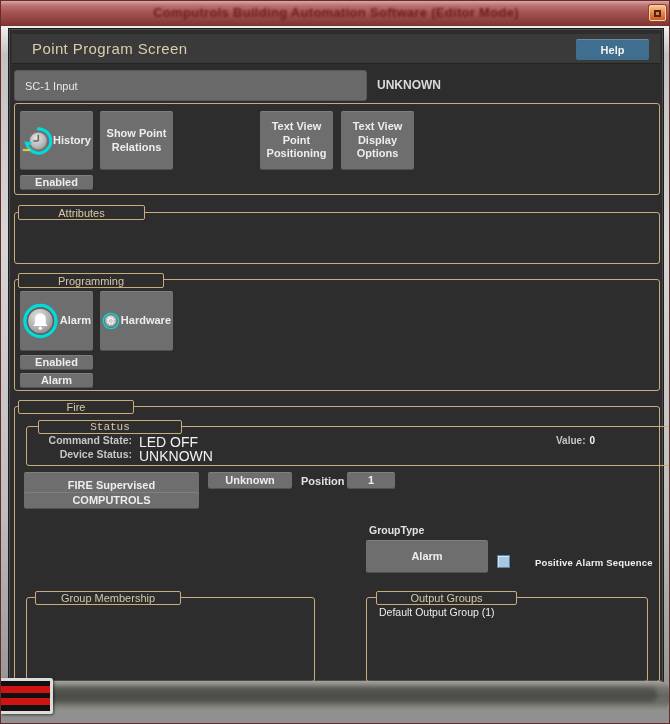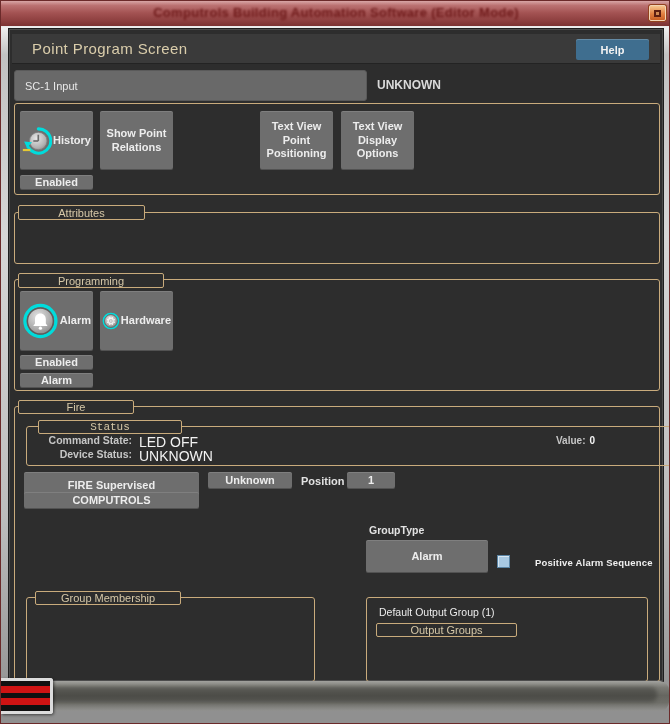--- a/index.html
+++ b/index.html
@@ -232,21 +232,21 @@
 
     <span class="plain-label" style="left:359px;top:494px;font-size:10.5px;">GroupType</span>
     <div class="btn" style="left:356px;top:510px;width:122px;height:33px;">Alarm</div>
     <div class="checkbox" style="left:487px;top:525px;"></div>
     <span class="tiny-label" style="left:505px;top:527px;margin-left:20px;">Positive Alarm Sequence</span>
 
     <div class="legend" style="left:25px;top:561px;width:146px;height:14px;">Group Membership</div>
     <div class="groupbox" style="left:16px;top:567px;width:289px;height:85px;"></div>
 
 
-    <div class="legend" style="left:366px;top:593px;width:141px;height:14px;">Output Groups</div>
+    <div class="legend" style="left:366px;top:561px;width:141px;height:14px;">Output Groups</div>
     <div class="groupbox" style="left:356px;top:567px;width:282px;height:85px;">
       <div class="og-item">Default Output Group (1)</div>
     </div>
 
   </div>
 
   <div class="bottom-bar">
     <div class="bottom-bar-inner"></div>
   </div>
   <div class="below-strip"></div>

